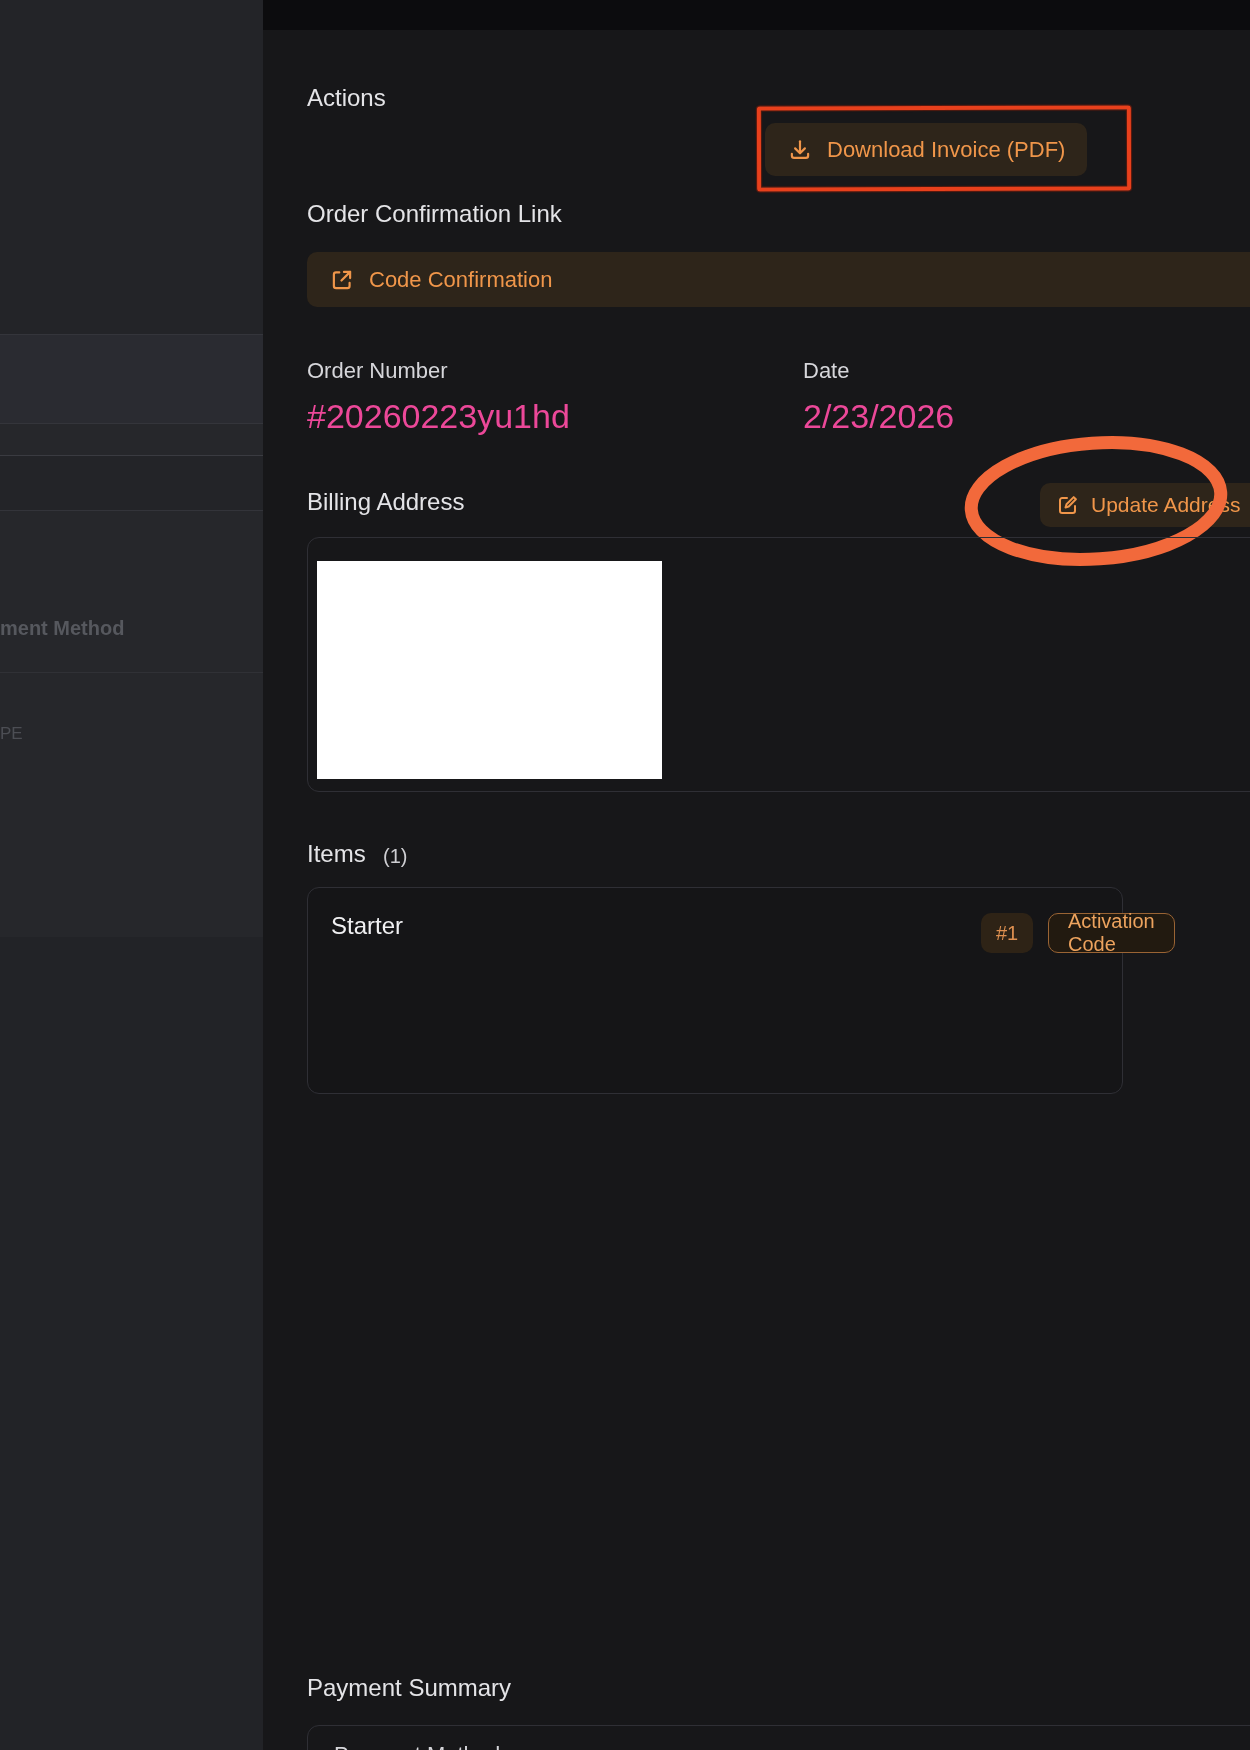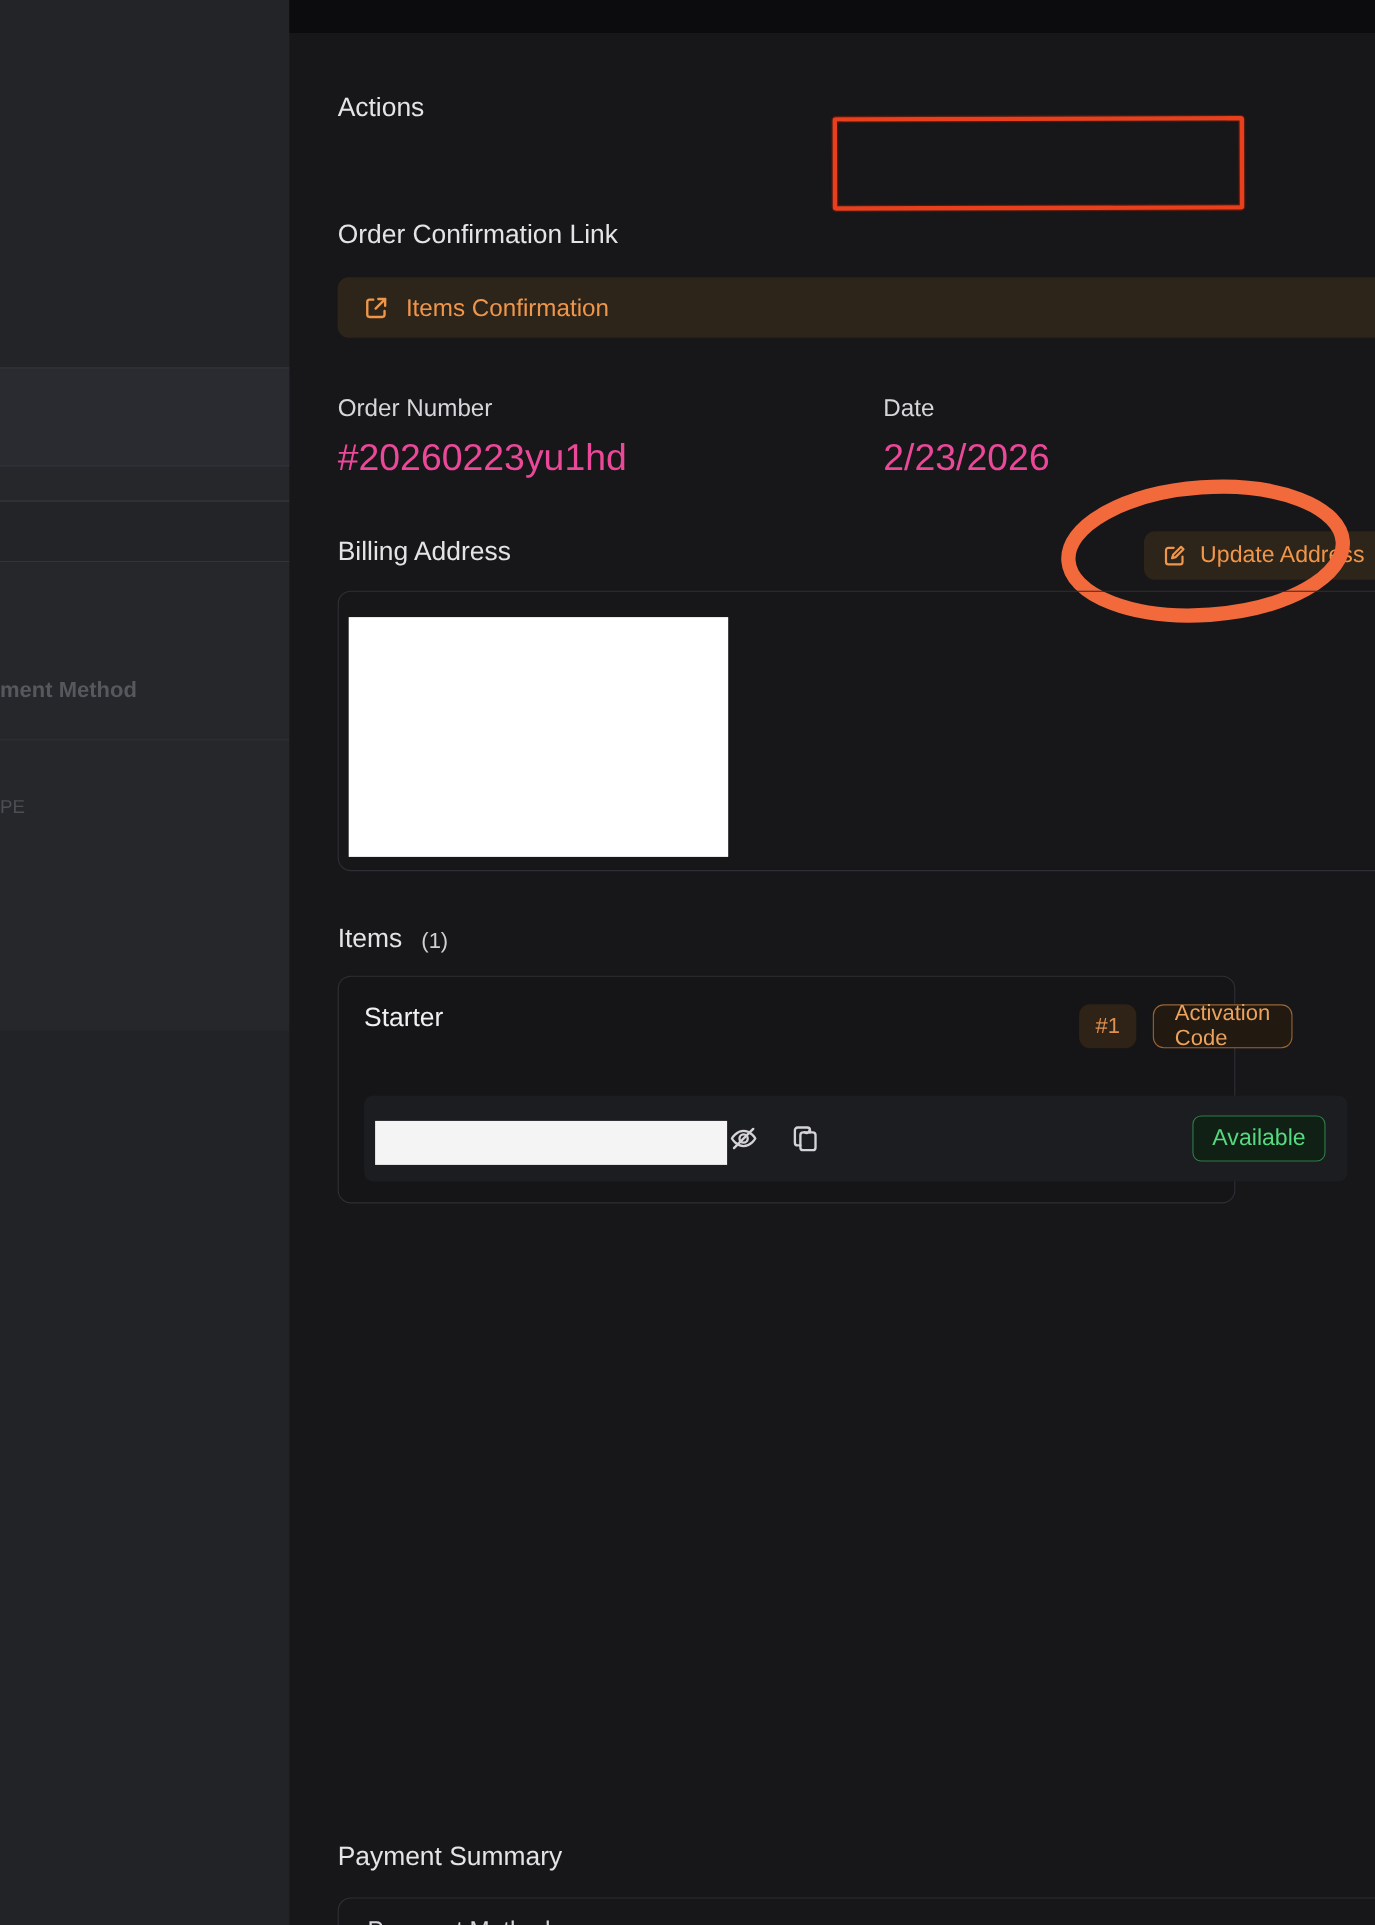--- a/index.html
+++ b/index.html
@@ -85,33 +85,43 @@
     <div class="sb-line"></div>
     <div class="sb-sub">PE</div>
     <div class="sb-bottom"></div>
   </div>
 
   <div class="topstrip"></div>
 
   <div class="h2" style="left:307px; top:84px;">Actions</div>
 
 
+  <div class="btn-brown" id="btn-invoice">
+    <span style="display:flex;">
+      <svg width="26" height="26" viewBox="0 0 24 24" fill="none" stroke="#f0964a" stroke-width="2" stroke-linecap="round" stroke-linejoin="round">
+        <path d="M12 4v10"></path>
+          <path d="M7.5 10.5 12 15l4.5-4.5"></path>
+          <path d="M4.5 15.5v1.8a2 2 0 0 0 2 2h11a2 2 0 0 0 2-2v-1.8"></path>
+      </svg>
+    </span>
+    <span>Download Invoice (PDF)</span>
+  </div>
 
   <div class="annot-rect"></div>
 
   <div class="h2" id="conf-title">Order Confirmation Link</div>
   <div class="btn-brown" id="conf-bar">
     <span style="display:flex;">
       <svg width="26" height="26" viewBox="0 0 24 24" fill="none" stroke="#f0964a" stroke-width="2" stroke-linecap="round" stroke-linejoin="round">
         <path d="M9.5 5H6.5a2 2 0 0 0-2 2v10.5a2 2 0 0 0 2 2H17a2 2 0 0 0 2-2v-3"></path>
         <path d="M11.5 12.5 19.5 4.5"></path>
           <path d="M13.8 4.5h5.7v5.7"></path>
       </svg>
     </span>
-    <span>Items Confirmation</span>
+    <span>Code Confirmation</span>
   </div>
 
   <div class="order-label" style="left:307px; top:358px;">Order Number</div>
   <div class="order-value" style="left:307px; top:397px;">#20260223yu1hd</div>
   <div class="order-label" style="left:803px; top:358px;">Date</div>
   <div class="order-value" style="left:803px; top:397px;">2/23/2026</div>
 
   <div class="h2" id="billing-title">Billing Address</div>
 
   <div class="btn-brown" id="btn-update">
@@ -133,38 +143,20 @@
   </div>
 
   <div class="h2" id="items-title">Items</div>
   <div id="items-count">(1)</div>
 
   <div class="card" id="item-card">
     <div class="item-name">Starter</div>
     <div class="badge-num">#1</div>
     <div class="badge-type">Activation Code</div>
 
-    <div class="code-box">
-      <div class="code-field"></div>
-      <span class="icon-btn" id="eye-btn">
-        <svg width="30" height="30" viewBox="0 0 24 24" fill="none" stroke="#d4d4d8" stroke-width="1.7" stroke-linecap="round" stroke-linejoin="round">
-          <path d="M3.5 12s3.2-5.5 8.5-5.5S20.5 12 20.5 12s-3.2 5.5-8.5 5.5S3.5 12 3.5 12z"></path>
-          <circle cx="12" cy="12" r="3"></circle>
-          <path d="M5 19 19 5"></path>
-        </svg>
-      </span>
-      <span class="icon-btn" id="copy-btn">
-        <svg width="30" height="30" viewBox="0 0 24 24" fill="none" stroke="#d4d4d8" stroke-width="1.7" stroke-linecap="round" stroke-linejoin="round">
-          <rect x="8.5" y="7.5" width="11" height="13" rx="2"></rect>
-          <path d="M15.5 7.5V6a2 2 0 0 0-2-2H6.5a2 2 0 0 0-2 2v9a2 2 0 0 0 2 2h2"></path>
-          <path d="M11.5 7.5c1.5 1 3 .5 3.5-1"></path>
-        </svg>
-      </span>
-      <div class="badge-ok">Available</div>
-    </div>
   </div>
 
   <div class="h2" id="pay-title">Payment Summary</div>
   <div class="card" id="pay-card">
     <div class="pay-partial">Payment Method</div>
   </div>
 
 </div>
 
 </body></html>

